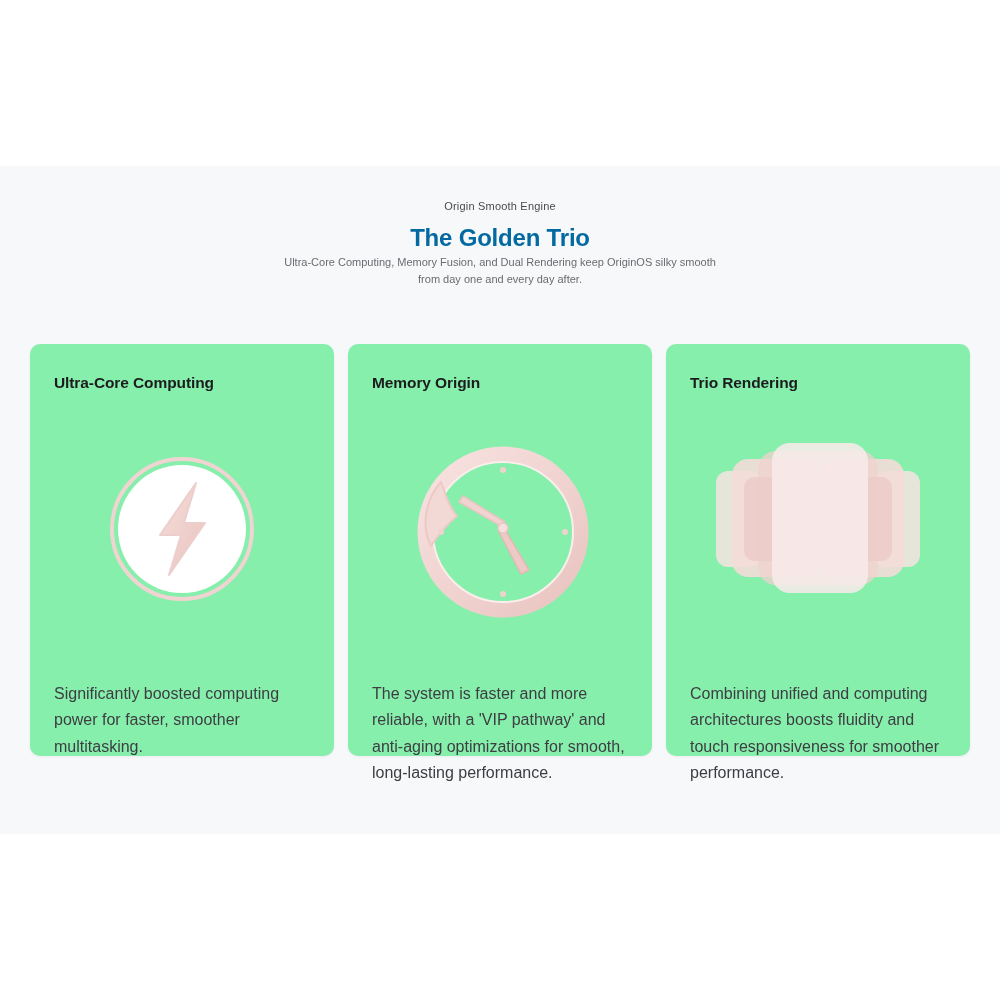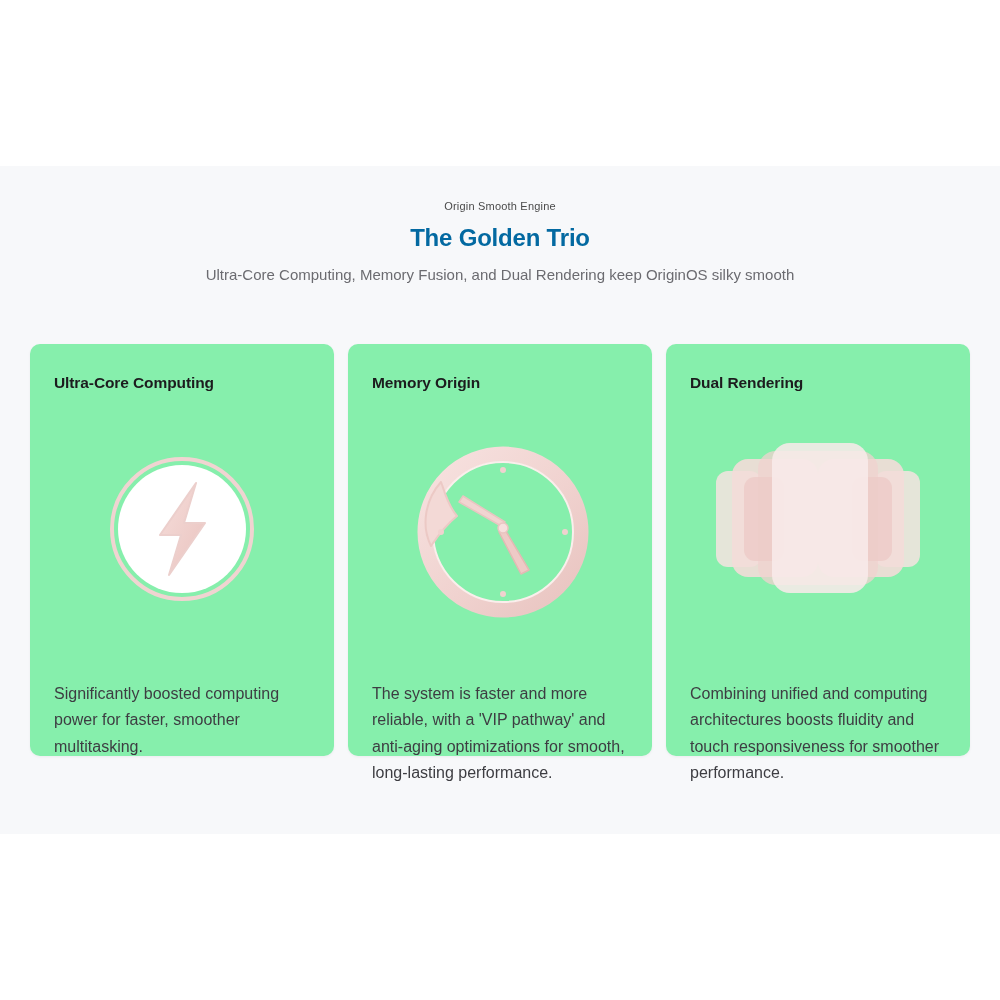--- a/index.html
+++ b/index.html
@@ -39,22 +39,22 @@
     margin-bottom: 12px;
   }
   .title {
     font-size: 24px;
     font-weight: bold;
     color: #0369a1;
     line-height: 1.18;
     letter-spacing: -0.2px;
   }
   .subtitle {
-    margin-top: 11px;
-    font-size: 15px;
+    margin-top: 2px;
+    font-size: 11px;
     color: #6b6b70;
     line-height: 1.55;
   }
   .cards {
     position: absolute;
     left: 30px;
     top: 344px;
     width: 940px;
     display: flex;
     justify-content: space-between;
@@ -102,20 +102,21 @@
 
   <div class="band"></div>
 
   <div class="header">
     <div class="eyebrow">Origin Smooth Engine</div>
     <div class="title">
       <div>The Golden Trio</div>
     </div>
     <div class="subtitle">
       <div>Ultra-Core Computing, Memory Fusion, and Dual Rendering keep OriginOS silky smooth</div>
+      <div>from day one and every day after.</div>
     </div>
   </div>
 
   <div class="cards">
 
     <div class="card">
       <div class="card-title">Ultra-Core Computing</div>
       <div class="art">
         <svg width="230" height="230" viewBox="0 0 230 230">
           <defs>
@@ -234,21 +235,21 @@
             <path d="M -2 -6 L -44 -30 L -40 -36 L 2 -10 Z" fill="#f1d4d1" stroke="#e9c5c1" stroke-width="1.5" stroke-linejoin="round"></path>
             <path d="M 1 -4 L 26 38 L 18 42 L -4 0 Z" fill="#eecac6" stroke="#e4b9b4" stroke-width="1.5" stroke-linejoin="round"></path>
             <circle cx="0" cy="-4" r="5" fill="#f6e0de" stroke="#e9c5c1" stroke-width="1.5"></circle>
           </g>
         </svg>
       </div>
       <div class="card-desc">The system is faster and more reliable, with a 'VIP pathway' and anti-aging optimizations for smooth, long-lasting performance.</div>
     </div>
 
     <div class="card">
-      <div class="card-title">Dual Rendering</div>
+      <div class="card-title">Trio Rendering</div>
       <div class="art">
         <svg width="240" height="200" viewBox="0 0 240 200">
           <g>
             <rect x="18" y="42" width="46" height="96" rx="12" fill="#f6e3e1" opacity="0.85"></rect>
             <rect x="176" y="42" width="46" height="96" rx="12" fill="#f6e3e1" opacity="0.85"></rect>
             <rect x="34" y="30" width="86" height="118" rx="16" fill="#f3dbd8" opacity="0.9"></rect>
             <rect x="120" y="30" width="86" height="118" rx="16" fill="#f3dbd8" opacity="0.9"></rect>
             <rect x="60" y="22" width="120" height="134" rx="18" fill="#f0d2cf" opacity="0.75"></rect>
             <rect x="46" y="48" width="40" height="84" rx="11" fill="#eccbc7" opacity="0.8"></rect>
             <rect x="154" y="48" width="40" height="84" rx="11" fill="#eccbc7" opacity="0.8"></rect>

